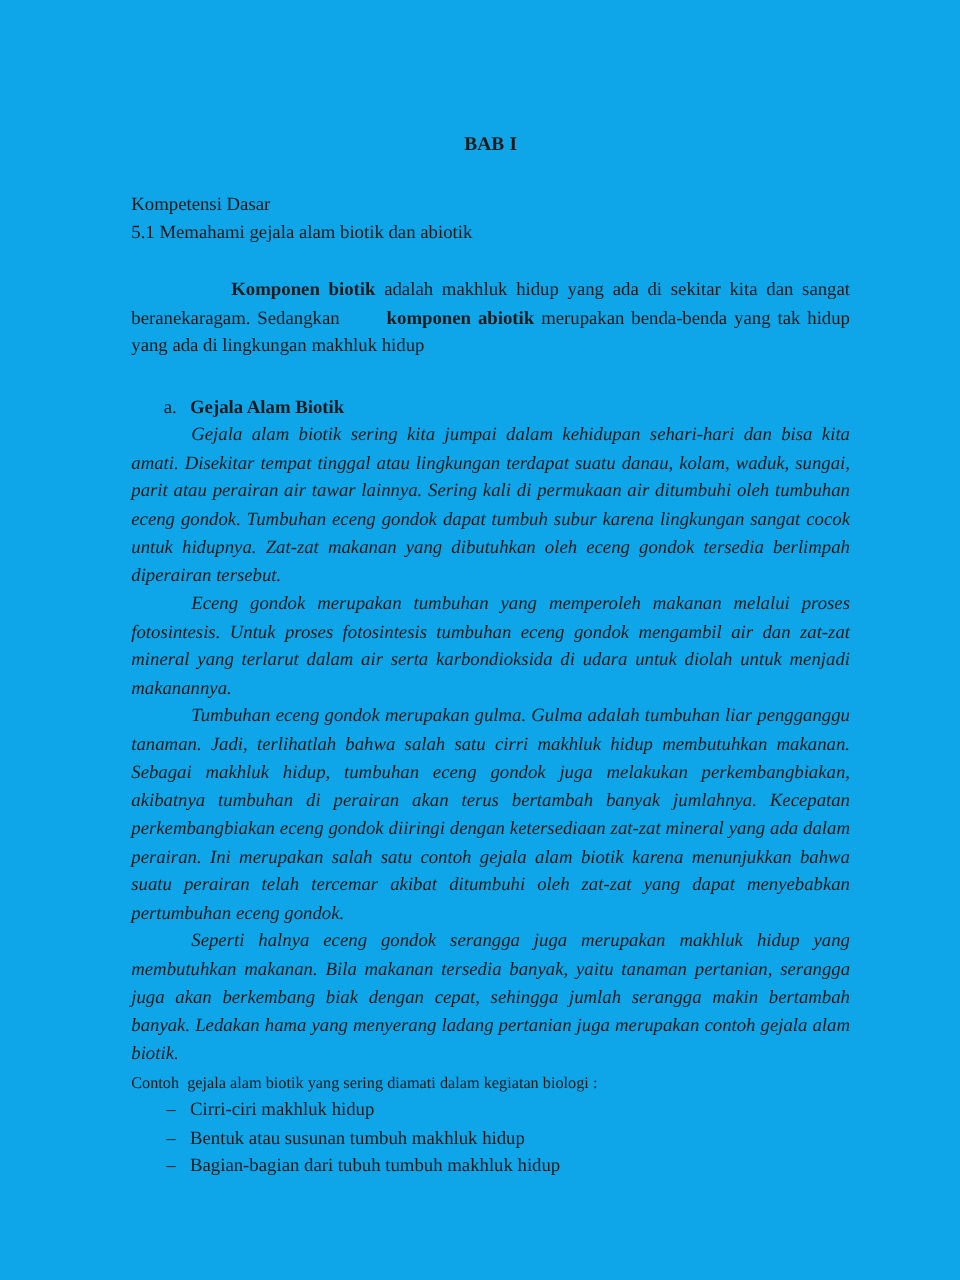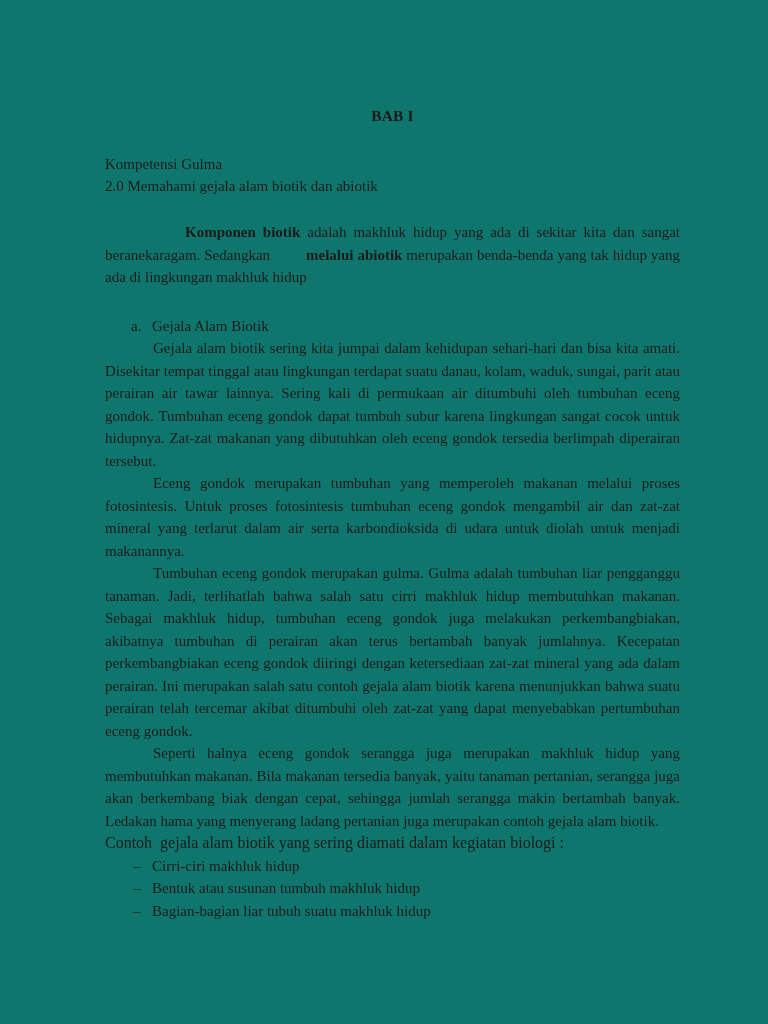--- a/index.html
+++ b/index.html
@@ -12,21 +12,21 @@
     width: 768px;
     height: 1024px;
     font-family: "Liberation Serif", "DejaVu Serif", serif;
     color: #1b1b1b;
     -webkit-font-smoothing: antialiased;
   }
   .page {
     position: relative;
     width: 768px;
     height: 1024px;
-    background: #0f766e;
+    background: #0ea5e9;
     box-sizing: border-box;
     padding: 16px;
     overflow: hidden;
   }
   .content {
     position: absolute;
     left: 105px;
     top: 104px;
     width: 575px;
   }
@@ -59,42 +59,43 @@
     text-align: justify;
     text-justify: inter-word;
     white-space: pre-wrap;
   }
   p.intro {
     margin-top: 24px;
     text-indent: 48px;
   }
   p.indent {
     text-indent: 48px;
+    font-style: italic;
   }
   .bold { font-weight: bold; margin-left: 32px; }
 
   
   .letter-item {
     margin-top: 26px;
     font-size: 15px;
     line-height: 22.5px;
     display: flex;
     align-items: baseline;
   }
   .letter-marker {
     width: 21px;
     margin-left: 26px;
     flex: 0 0 auto;
   }
-  .letter-label { flex: 1 1 auto; }
+  .letter-label { flex: 1 1 auto; font-weight: bold; }
 
   
   p.flush {
     margin: 0;
-    font-size: 16px;
+    font-size: 13px;
     line-height: 22.5px;
     text-align: left;
     white-space: pre-wrap;
   }
 
   
   ul.dash-list {
     list-style: none;
     margin: 0;
     padding: 0;
@@ -116,25 +117,25 @@
 <body>
 
 <div class="page">
   <div class="content">
 
     <div class="title-block">
       <div class="title-line-1">BAB I</div>
     </div>
 
     <div class="kd-block">
-      <div class="kd-line">Kompetensi Gulma</div>
-      <div class="kd-line">2.0 Memahami gejala alam biotik dan abiotik</div>
+      <div class="kd-line">Kompetensi Dasar</div>
+      <div class="kd-line">5.1 Memahami gejala alam biotik dan abiotik</div>
     </div>
 
-    <p class="body intro"><span class="bold">Komponen biotik</span><span> adalah makhluk hidup yang ada di sekitar kita dan sangat beranekaragam. Sedangkan </span><span class="bold">melalui abiotik</span><span> merupakan benda-benda yang tak hidup yang ada di lingkungan makhluk hidup</span></p>
+    <p class="body intro"><span class="bold">Komponen biotik</span><span> adalah makhluk hidup yang ada di sekitar kita dan sangat beranekaragam. Sedangkan </span><span class="bold">komponen abiotik</span><span> merupakan benda-benda yang tak hidup yang ada di lingkungan makhluk hidup</span></p>
 
     <div class="letter-item">
       <span class="letter-marker">a.</span>
       <span class="letter-label">Gejala Alam Biotik</span>
     </div>
 
     <p class="body indent">Gejala alam biotik sering kita jumpai dalam kehidupan sehari-hari dan bisa kita amati. Disekitar tempat tinggal atau lingkungan terdapat suatu danau, kolam, waduk, sungai, parit atau perairan air tawar lainnya. Sering kali di permukaan air ditumbuhi oleh tumbuhan eceng gondok. Tumbuhan eceng gondok dapat tumbuh subur karena lingkungan sangat cocok untuk hidupnya. Zat-zat makanan yang dibutuhkan oleh eceng gondok tersedia berlimpah diperairan tersebut.</p>
     <p class="body indent">Eceng gondok merupakan tumbuhan yang memperoleh makanan melalui proses fotosintesis. Untuk proses fotosintesis tumbuhan eceng gondok mengambil air dan zat-zat mineral yang terlarut dalam air serta karbondioksida di udara untuk diolah untuk menjadi makanannya.</p>
     <p class="body indent">Tumbuhan eceng gondok merupakan gulma. Gulma adalah tumbuhan liar pengganggu tanaman. Jadi, terlihatlah bahwa salah satu cirri makhluk hidup membutuhkan makanan. Sebagai makhluk hidup, tumbuhan eceng gondok juga melakukan perkembangbiakan, akibatnya tumbuhan di perairan akan terus bertambah banyak jumlahnya. Kecepatan perkembangbiakan eceng gondok diiringi dengan ketersediaan zat-zat mineral yang ada dalam perairan. Ini merupakan salah satu contoh gejala alam biotik karena menunjukkan bahwa suatu perairan telah tercemar akibat ditumbuhi oleh zat-zat yang dapat menyebabkan pertumbuhan eceng gondok.</p>
     <p class="body indent">Seperti halnya eceng gondok serangga juga merupakan makhluk hidup yang membutuhkan makanan. Bila makanan tersedia banyak, yaitu tanaman pertanian, serangga juga akan berkembang biak dengan cepat, sehingga jumlah serangga makin bertambah banyak. Ledakan hama yang menyerang ladang pertanian juga merupakan contoh gejala alam biotik.</p>
@@ -145,18 +146,18 @@
       <li>
         <span class="dash-marker">–</span>
         <span class="dash-text">Cirri-ciri makhluk hidup</span>
       </li>
       <li>
         <span class="dash-marker">–</span>
         <span class="dash-text">Bentuk atau susunan tumbuh makhluk hidup</span>
       </li>
       <li>
         <span class="dash-marker">–</span>
-        <span class="dash-text">Bagian-bagian liar tubuh suatu makhluk hidup</span>
+        <span class="dash-text">Bagian-bagian dari tubuh tumbuh makhluk hidup</span>
       </li>
     </ul>
 
   </div>
 </div>
 
 </body></html>

